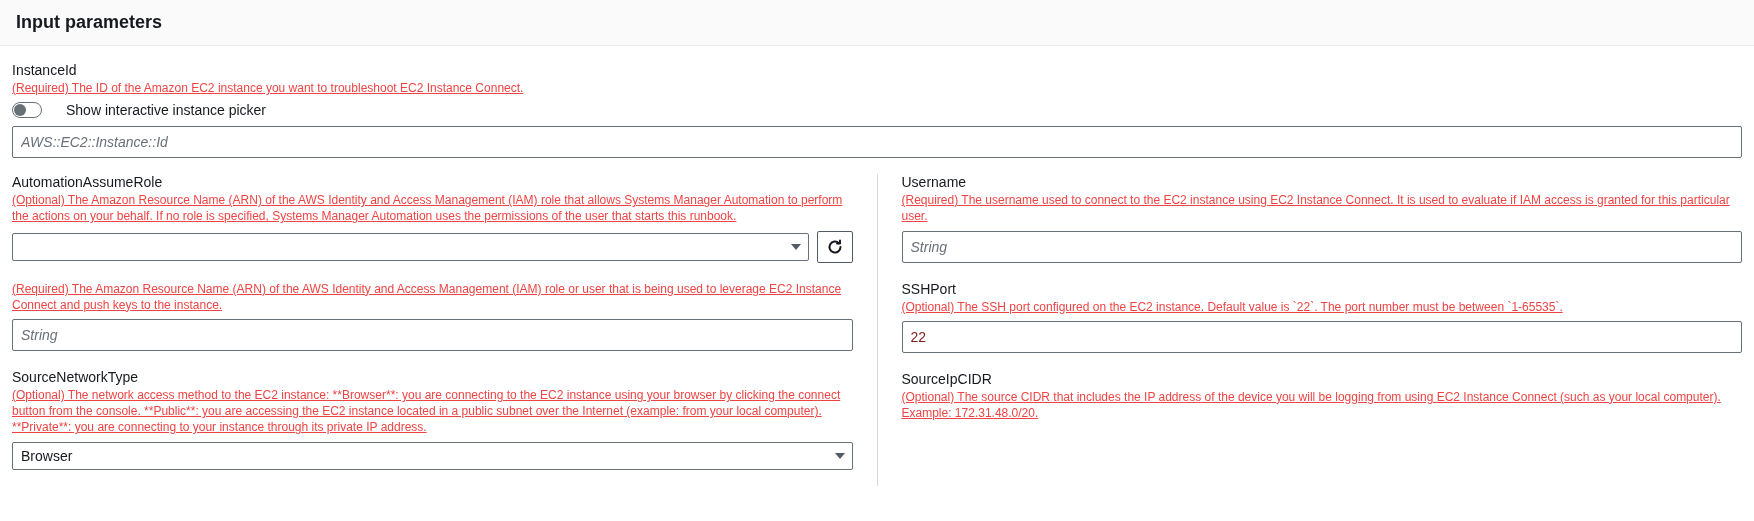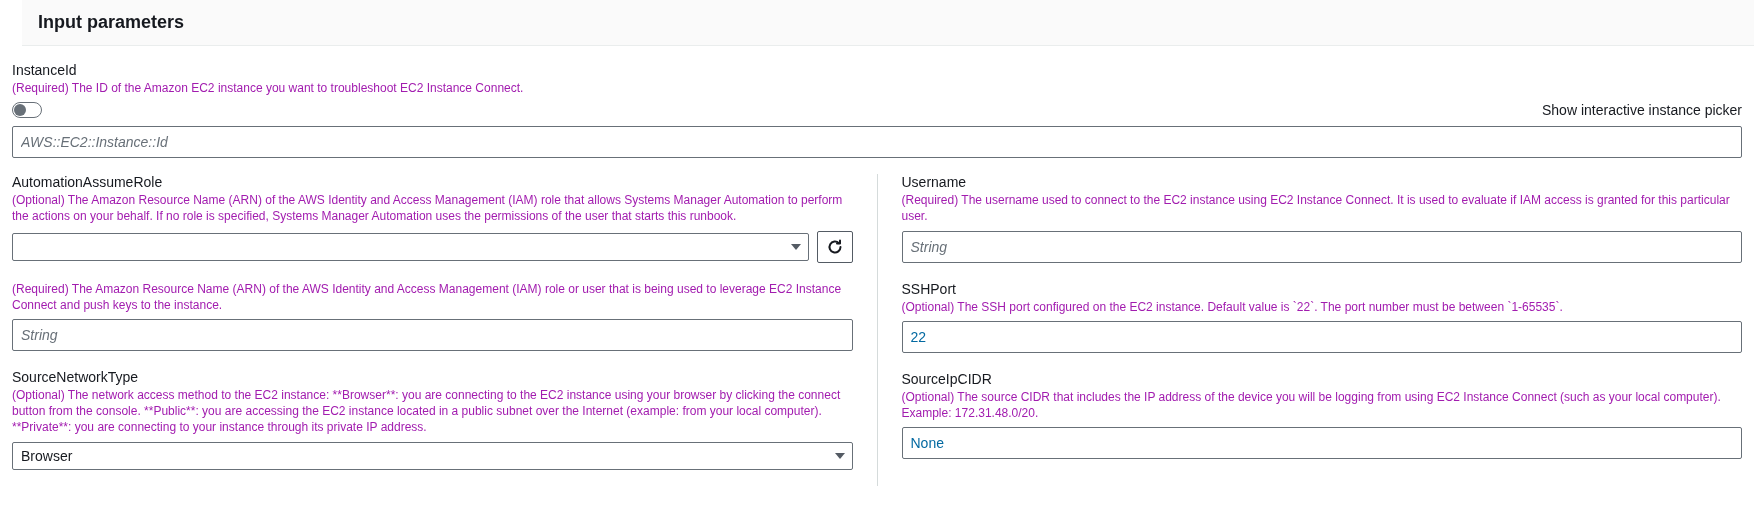--- a/index.html
+++ b/index.html
@@ -7,48 +7,47 @@
     margin: 0;
     font-family: "Amazon Ember", "Helvetica Neue", Arial, sans-serif;
     font-size: 14px;
     color: #16191f;
     background: #fff;
   }
   .header-bar {
     background: #fafafa;
     border-bottom: 1px solid #eaeded;
     padding: 12px 16px;
-    margin-left: 22px;
   }
   .header-bar h2 {
     margin: 0;
     font-size: 18px;
     font-weight: 700;
   }
   .content {
     padding: 16px 12px 20px 12px;
   }
   .field-label {
     font-size: 14px;
     font-weight: 400;
     color: #16191f;
     margin-bottom: 2px;
   }
   .field-desc {
     font-size: 12px;
-    color: #a21caf;
+    color: #ef4444;
     line-height: 1.35;
     margin-bottom: 6px;
+    text-decoration: underline;
   }
   .toggle-row {
     display: flex;
     align-items: center;
     gap: 24px;
     margin: 1px 0 8px 0;
-    justify-content: space-between;
   }
   .toggle {
     width: 30px;
     height: 16px;
     border: 1px solid #687078;
     border-radius: 999px;
     position: relative;
     background: #fff;
     cursor: pointer;
     flex-shrink: 0;
@@ -67,21 +66,21 @@
     font-size: 14px;
   }
   .text-input {
     width: 100%;
     height: 32px;
     border: 1px solid #687078;
     border-radius: 2px;
     padding: 4px 8px;
     font-size: 14px;
     font-family: inherit;
-    color: #0369a1;
+    color: #7f1d1d;
     background: #fff;
   }
   .text-input::placeholder {
     color: #687078;
     font-style: italic;
   }
   .text-input.no-italic::placeholder {
     font-style: normal;
   }
   .full-width-block {
@@ -237,20 +236,19 @@
 
       <div class="field-block">
         <div class="field-label">SSHPort</div>
         <div class="field-desc">(Optional) The SSH port configured on the EC2 instance. Default value is `22`. The port number must be between `1-65535`.</div>
         <input type="text" class="text-input no-italic" value="22" style="">
       </div>
 
       <div class="field-block">
         <div class="field-label">SourceIpCIDR</div>
         <div class="field-desc">(Optional) The source CIDR that includes the IP address of the device you will be logging from using EC2 Instance Connect (such as your local computer). Example: 172.31.48.0/20.</div>
-        <input type="text" class="text-input no-italic" value="None" style="">
       </div>
 
     </div>
 
   </div>
 
 </div>
 
 </body></html>

